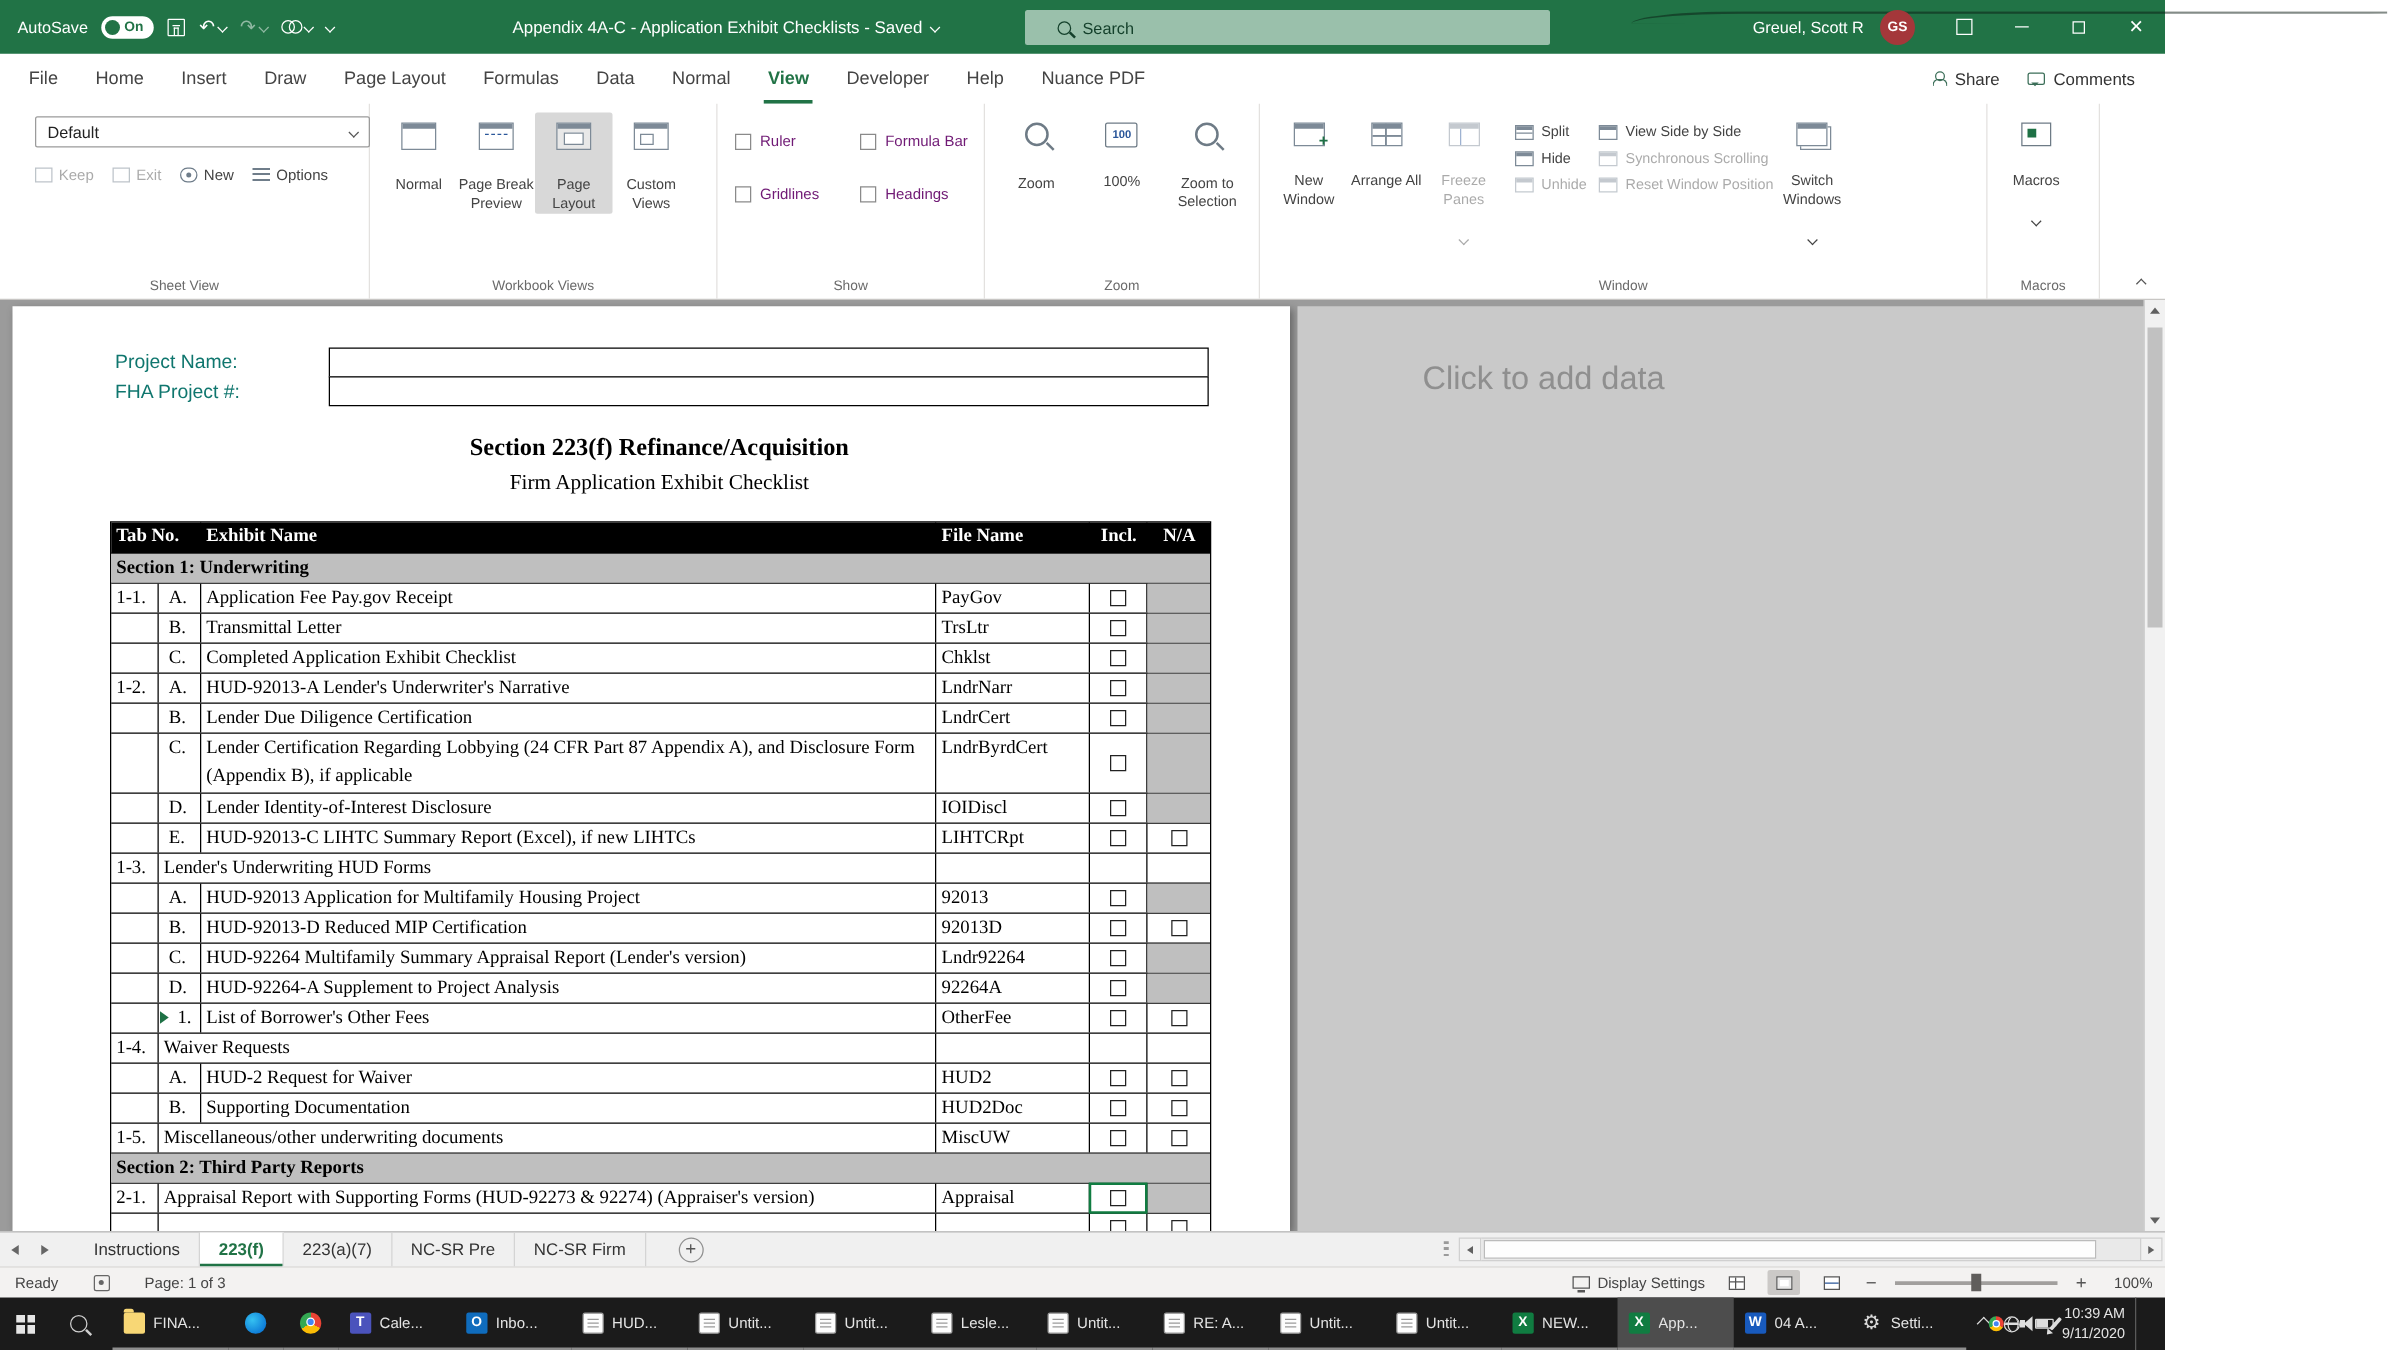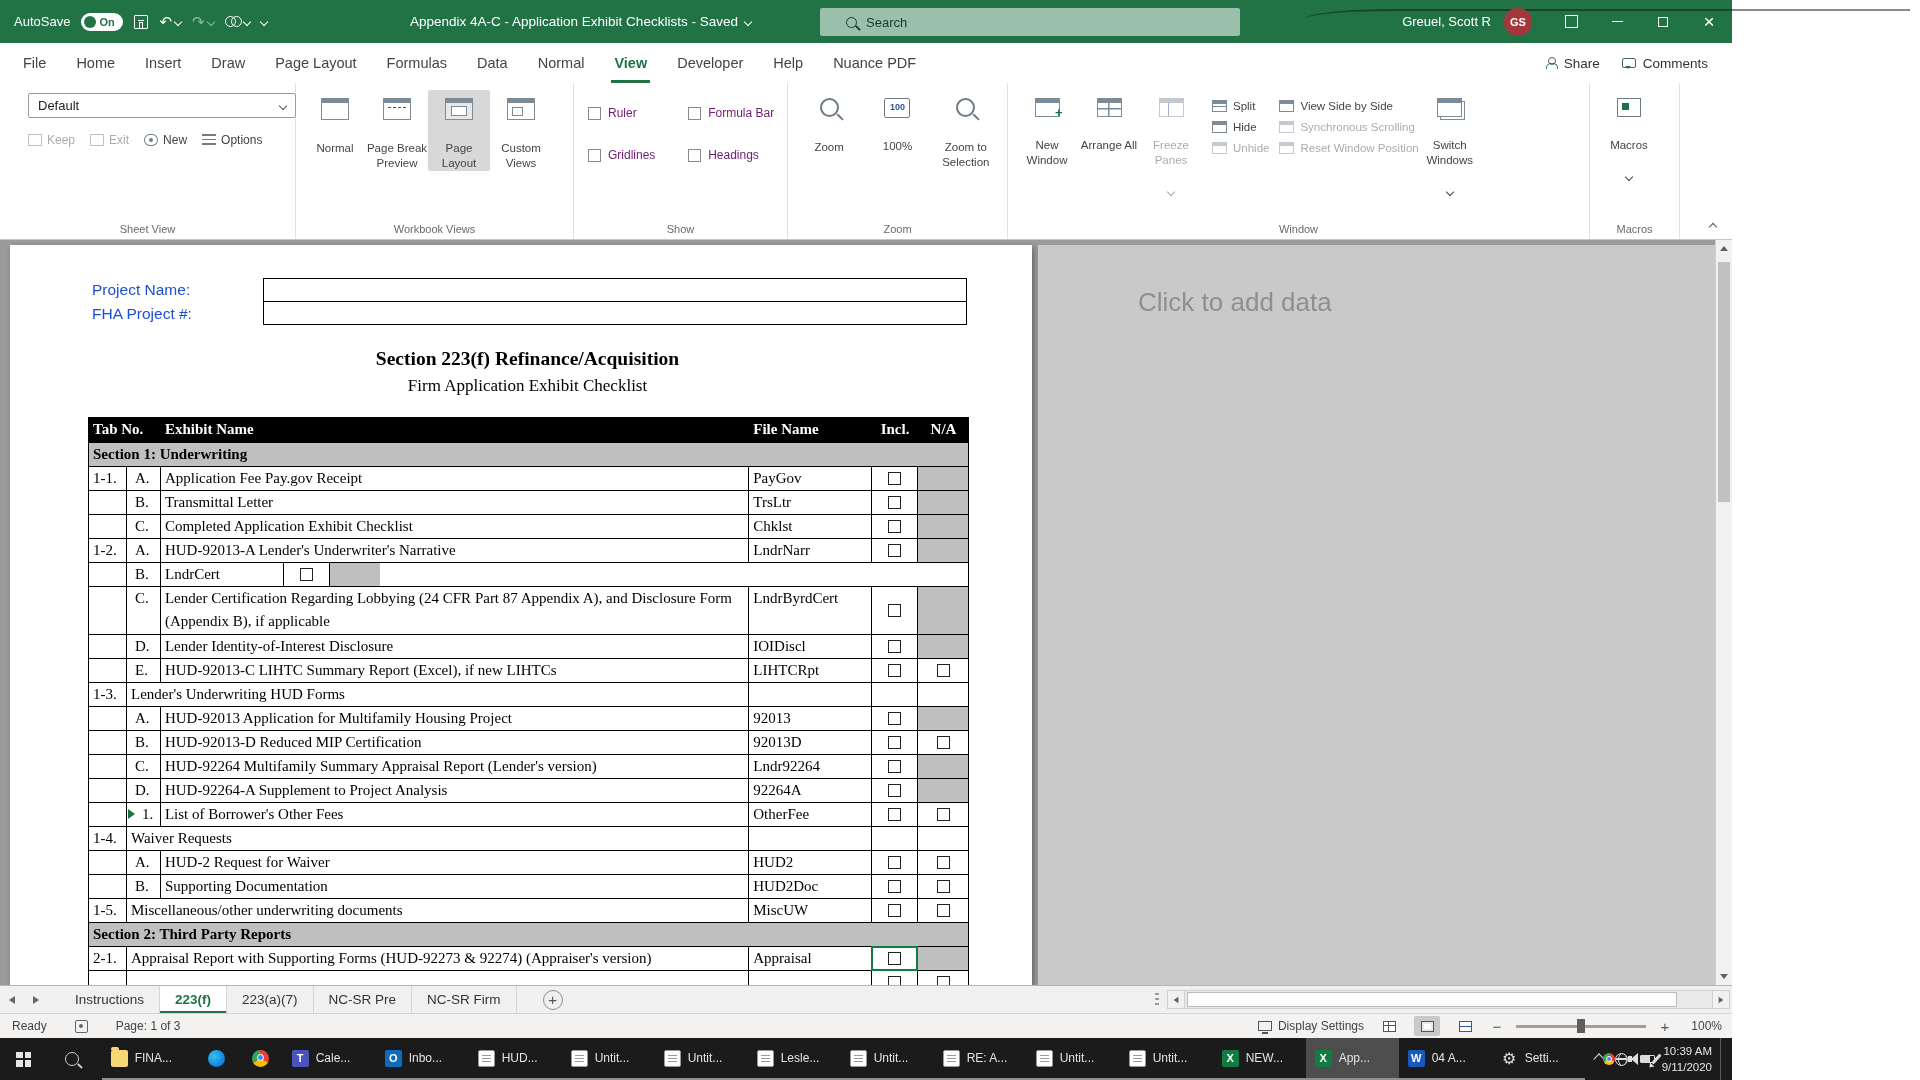--- a/index.html
+++ b/index.html
@@ -103,21 +103,21 @@
   .mini::before { content:""; position:absolute; left:0; right:0; top:0; height:2.5px; background:#7d8a97; }
   .mini.split::after { content:""; position:absolute; left:0; right:0; top:5px; border-top:1.2px solid #7d8a97; }
   .g-macros { width:90px; }
   .macico { width:24px; height:19px; border:1.5px solid #6e7b86; position:relative; display:inline-block; }
   .macico::after { content:""; position:absolute; left:4px; top:4px; width:7px; height:7px; background:#1E7145; }
   .collapse-chev { position:absolute; right:16px; bottom:9px; color:#555; }
 
   
   .workarea { flex:1; background:#9b9b9b; position:relative; overflow:hidden; }
   .page { position:absolute; left:10px; top:5px; width:1022px; height:740px; background:#fff; box-shadow:2px 2px 6px rgba(0,0,0,.35); overflow:hidden; }
-  .plabel { position:absolute; left:82px; font-size:15.5px; color:#1d4ed8; }
+  .plabel { position:absolute; left:82px; font-size:15.5px; color:#0f766e; }
   .l1 { top:36px; } .l2 { top:60px; }
   .pbox { position:absolute; left:253px; width:704px;  height:24px; border:1px solid #000; background:#fff; }
   .b1 { top:33px; } .b2 { top:56px; }
   .doctitle { position:absolute; left:78px; width:879px; top:103px; text-align:center; font-family:"Liberation Serif",serif; font-size:19.5px; font-weight:bold; }
   .docsub { position:absolute; left:78px; width:879px; top:131px; text-align:center; font-family:"Liberation Serif",serif; font-size:17px; }
   .ctable { position:absolute; left:78px; top:172px; width:881px; border:1px solid #000; font-family:"Liberation Serif",serif; font-size:15px; color:#000; }
   .crow { display:flex; border-bottom:1px solid #000; height:24px; }
   .crow.tall { height:48px; }
   .crow.head { background:#000; color:#fff; font-weight:bold; height:25px; }
   .cc { border-right:1px solid #000; padding:0 3px 0 4px; line-height:22px; overflow:hidden; white-space:nowrap; }
@@ -201,21 +201,21 @@
   .tbi-teams { background:#4B53BC; }
   .tbi-doc { background:#fdfdfd; border:1px solid #9a9a9a; }
   .tbi-doc::after { content:""; position:absolute; left:3px; right:3px; top:4px; height:1.2px; background:#9a9a9a; box-shadow:0 3px #9a9a9a, 0 6px #9a9a9a; }
   .tbi-folder { background:#F8D775; border-radius:2px 2px 2px 2px; }
   .tbi-folder::before { content:""; position:absolute; left:0; top:-3px; width:8px; height:3px; background:#F8D775; border-radius:2px 2px 0 0; }
   .tbi-edge { border-radius:50%; background:radial-gradient(circle at 35% 35%, #35c1f1, #0d7bd7 75%); }
   .tbi-chrome { border-radius:50%; background:conic-gradient(#ea4335 0 33%, #fbbc05 0 66%, #34a853 0 100%); }
   .tbi-chrome::after { content:""; position:absolute; left:4.5px; top:4.5px; width:5px; height:5px; border-radius:50%; background:#4285f4; border:1.5px solid #fff; }
   .tbi-gear { background:transparent; font-size:16px; font-weight:normal; color:#dcdcdc; }
   .tbl { overflow:hidden; text-overflow:ellipsis; }
-  .tray { margin-left:auto; display:flex; align-items:center; padding:0 6px 0 10px; }
+  .tray { margin-left:auto; display:flex; align-items:center; padding:0 18px 0 10px; }
   .trayic { display:flex; align-items:center; justify-content:center; color:#ddd; }
   .minichrome { width:12px; height:12px; border-radius:50%; background:conic-gradient(#ea4335 0 33%, #fbbc05 0 66%, #34a853 0 100%); position:relative; }
   .minichrome::after { content:""; position:absolute; left:3px; top:3px; width:4px; height:4px; border-radius:50%; background:#4285f4; border:1px solid #fff; }
   .globe { width:13px; height:13px; border:1.3px solid #ddd; border-radius:50%; position:relative; overflow:hidden; }
   .globe::before { content:""; position:absolute; left:50%; top:-1px; bottom:-1px; width:7px; margin-left:-3.5px; border:1.3px solid #ddd; border-radius:50%; }
   .globe::after { content:""; position:absolute; left:0; right:0; top:50%; height:1.3px; margin-top:-.65px; background:#ddd; }
   .spkr { position:relative; width:12px; height:12px; }
   .spkr::before { content:""; position:absolute; left:0; top:3px; width:4px; height:6px; background:#ddd; }
   .spkr::after { content:""; position:absolute; left:3px; top:0; border-top:6px solid transparent; border-bottom:6px solid transparent; border-right:7px solid #ddd; }
   .batt { width:15px; height:8px; border:1.3px solid #ddd; border-radius:1px; position:relative; background:linear-gradient(to right,#ddd 0 70%, transparent 70%); }
@@ -518,20 +518,21 @@
             <div class="cc" style="width: 589px;">HUD-92013-A Lender's Underwriter's Narrative</div>
             <div class="cc" style="width: 123px;">LndrNarr</div>
             <div class="cc ck" style="width: 46px;">
               <span class="cbox"></span>
             </div>
             <div class="cc ck gray" style="width: 50px;"></div>
           </div>
           <div class="crow">
             <div class="cc" style="width: 38px;"></div>
             <div class="cc lt" style="width: 34px;">B.</div>
+            <div class="cc" style="width: 589px;">Lender Due Diligence Certification</div>
             <div class="cc" style="width: 123px;">LndrCert</div>
             <div class="cc ck" style="width: 46px;">
               <span class="cbox"></span>
             </div>
             <div class="cc ck gray" style="width: 50px;"></div>
           </div>
           <div class="crow tall">
             <div class="cc" style="width: 38px;"></div>
             <div class="cc lt" style="width: 34px;">C.</div>
             <div class="cc wrap" style="width: 589px;">Lender Certification Regarding Lobbying (24 CFR Part 87 Appendix A), and Disclosure Form (Appendix B), if applicable</div>

